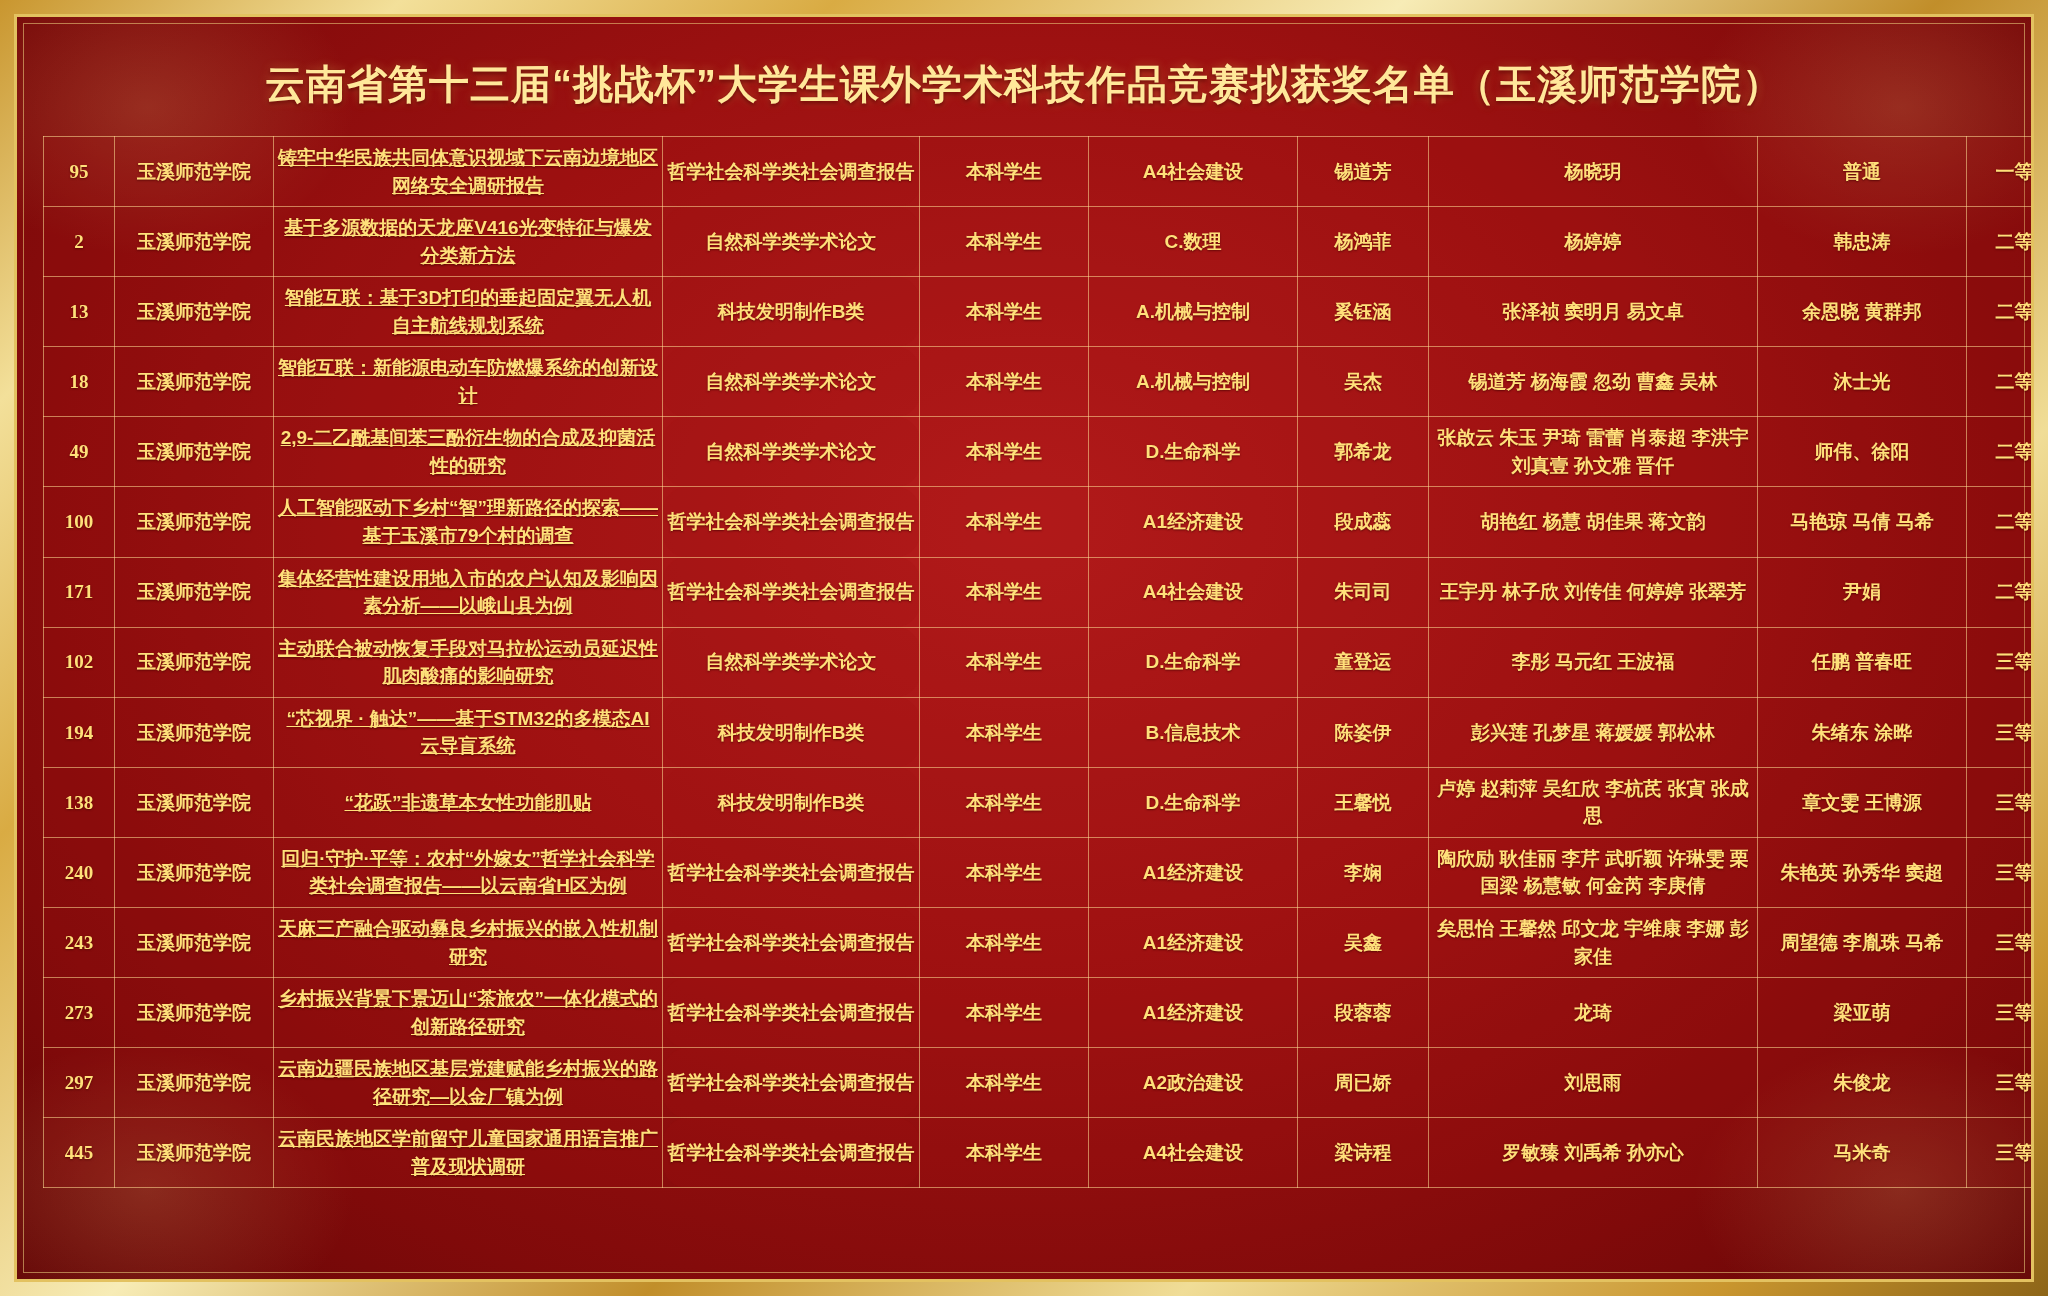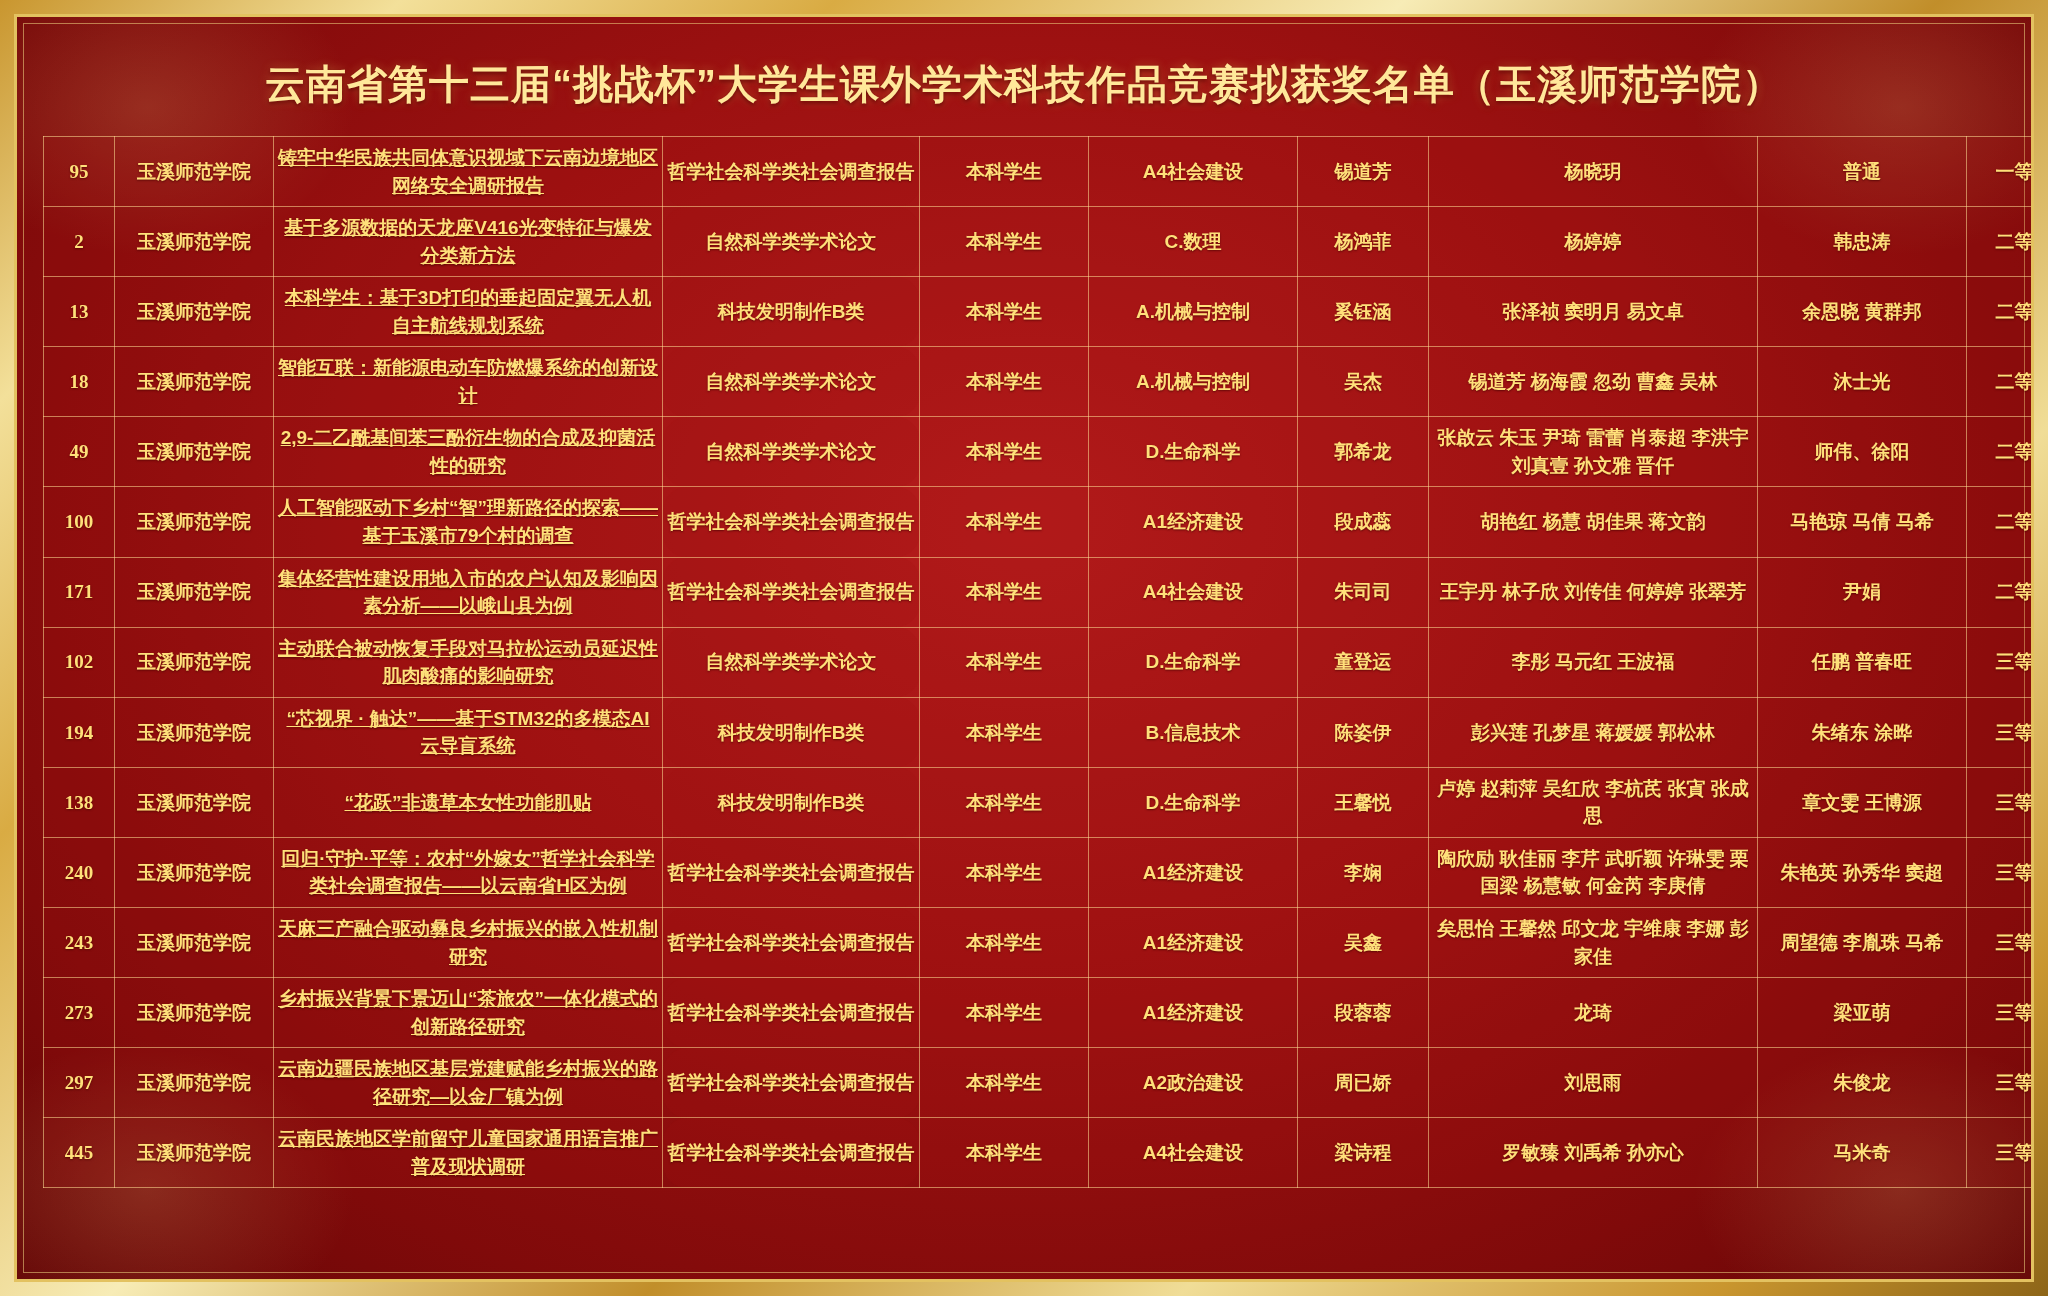--- a/index.html
+++ b/index.html
@@ -136,21 +136,21 @@
             <td class="c-level">本科学生</td>
             <td class="c-group">C.数理</td>
             <td class="c-author">杨鸿菲</td>
             <td class="c-members">杨婷婷</td>
             <td class="c-advisor">韩忠涛</td>
             <td class="c-prize">二等奖</td>
           </tr>
           <tr>
             <td class="c-id mono-num">13</td>
             <td class="c-school">玉溪师范学院</td>
-            <td class="c-work">本科学生：基于3D打印的垂起固定翼无人机自主航线规划系统</td>
+            <td class="c-work">智能互联：基于3D打印的垂起固定翼无人机自主航线规划系统</td>
             <td class="c-cat">科技发明制作B类</td>
             <td class="c-level">本科学生</td>
             <td class="c-group">A.机械与控制</td>
             <td class="c-author">奚钰涵</td>
             <td class="c-members">张泽祯 窦明月 易文卓</td>
             <td class="c-advisor">余恩晓 黄群邦</td>
             <td class="c-prize">二等奖</td>
           </tr>
           <tr>
             <td class="c-id mono-num">18</td>

